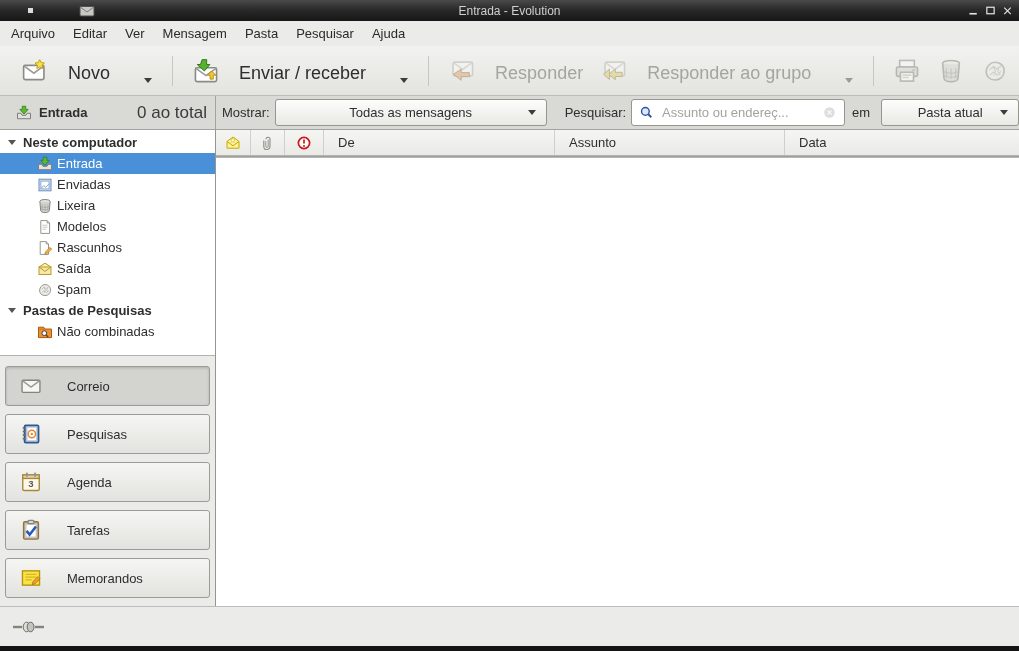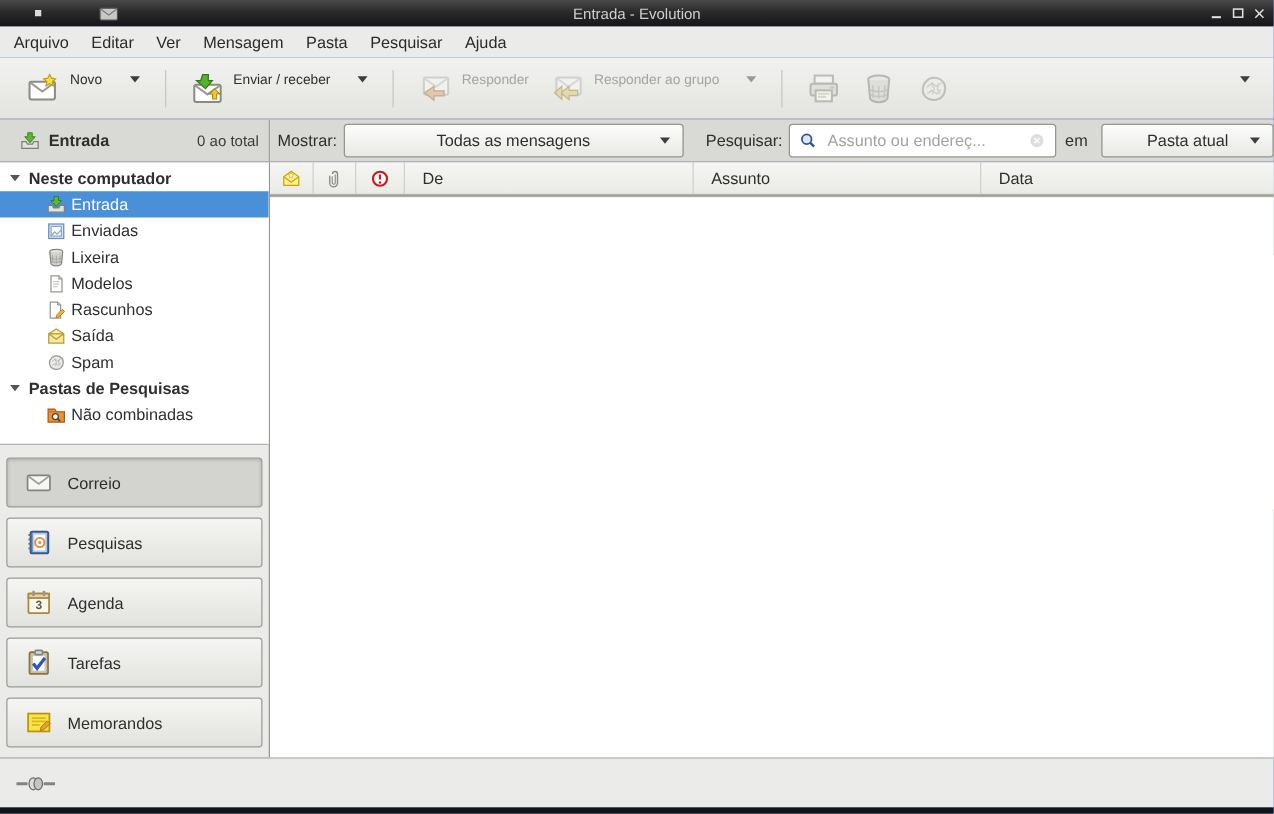--- a/index.html
+++ b/index.html
@@ -14,33 +14,33 @@
   .title-text{position:absolute;left:0;right:0;text-align:center;font-size:12px;color:#cfcfcf;pointer-events:none;}
   .win-controls{margin-left:auto;display:flex;gap:4px;padding-right:5px;z-index:2;}
   .wbtn{width:15px;height:15px;display:inline-block;}
 
   
   .menubar{height:25px;flex:none;background:#ebebe9;display:flex;align-items:center;padding-left:2px;}
   .menu-item{padding:4px 9px;color:#2a2a2a;}
 
   
   .toolbar{height:50px;flex:none;background:linear-gradient(#f2f2f0,#e3e3df);border-bottom:1px solid #bcbcb8;display:flex;align-items:center;padding:0 13px;}
-  .tbtn{display:flex;align-items:flex-start;gap:8px;padding:5px 9px;border-radius:3px;font-size:11px;white-space:nowrap;}
+  .tbtn{display:flex;align-items:flex-end;gap:20px;padding:5px 9px;border-radius:3px;font-size:18px;white-space:nowrap;}
   .tbtn.disabled{color:#a4a4a0;}
   .tbtn.disabled .icon{opacity:.5;filter:grayscale(35%);}
   .tarrow{width:0;height:0;border:4.5px solid transparent;border-top:5.5px solid #3c3c38;margin-left:14px;position:relative;top:3px;}
   .disabled .tarrow, .tarrow.dim{border-top-color:#9a9a96;}
   .tsep{width:1px;height:30px;background:#c6c6c2;margin:0 11px;flex:none;}
   .overflow-btn{margin-left:auto;padding:4px 6px;}
 
   
   .folderbar{height:34px;flex:none;background:#d9d9d5;border-bottom:1px solid #a2a29e;display:flex;align-items:stretch;}
   .folder-cell{width:216px;flex:none;border-right:1px solid #a2a29e;display:flex;align-items:center;padding:0 8px 0 16px;gap:7px;}
   .folder-title{font-weight:bold;}
-  .folder-count{margin-left:auto;font-size:12px;color:#3a3a3a;}
+  .folder-count{margin-left:auto;font-size:17px;color:#3a3a3a;}
   .filter-area{flex:1;display:flex;align-items:center;padding:0 3px 0 6px;}
   .flabel{margin-right:5px;white-space:nowrap;}
   .gtk-combo{height:27px;border:1px solid #96968f;border-radius:3px;background:linear-gradient(#fdfdfc,#e8e8e4);display:flex;align-items:center;justify-content:center;position:relative;flex:none;}
   .combo-arrow{width:0;height:0;border:4.5px solid transparent;border-top:5.5px solid #3c3c38;position:absolute;right:10px;top:10px;}
   .show-combo{width:272px;}
   .scope-combo{width:138px;margin-left:6px;}
   .search-label{margin-left:18px;}
   .search-entry{width:214px;height:27px;border:1px solid #96968f;border-radius:3px;background:#fff;display:flex;align-items:center;padding:0 7px;gap:6px;flex:none;}
   .search-entry input{border:none;outline:none;flex:1;min-width:0;background:transparent;font:13px "Liberation Sans","DejaVu Sans",sans-serif;color:#333;cursor:text;}
   .search-entry input::placeholder{color:#a2a29e;}
@@ -49,21 +49,21 @@
   
   .main{flex:none;height:476px;display:flex;}
   .sidebar{width:216px;flex:none;border-right:1px solid #96968f;display:flex;flex-direction:column;background:#ebebe9;}
   .tree{height:226px;flex:none;background:#fff;border-bottom:1px solid #b2b2ae;padding-top:2px;overflow:hidden;}
   .tree-section{display:flex;align-items:center;height:21px;font-weight:bold;}
   .expander{width:0;height:0;border-left:4.5px solid transparent;border-right:4.5px solid transparent;border-top:5.5px solid #56564f;margin:0 7px 0 8px;flex:none;}
   .tree-row{display:flex;align-items:center;height:21px;padding-left:37px;gap:4px;}
   .tree-row .icon{flex:none;}
   .tree-row.selected{color:#fff;}
   .switcher{flex:1;padding:10px 5px 0 5px;display:flex;flex-direction:column;gap:8px;}
-  .sw-btn{height:40px;flex:none;border:1px solid #9c9c96;border-radius:3px;background:linear-gradient(#f5f5f3,#e2e2de);display:flex;align-items:center;padding:0 14px;gap:12px;color:#2e2e2e;}
+  .sw-btn{height:40px;flex:none;border:1px solid #9c9c96;border-radius:3px;background:linear-gradient(#f5f5f3,#e2e2de);display:flex;align-items:center;padding:0 14px;gap:25px;color:#2e2e2e;}
   .sw-btn.active{background:#d3d3cf;box-shadow:inset 0 1px 3px rgba(0,0,0,.18);}
 
   .content{flex:1;display:flex;flex-direction:column;background:#fff;min-width:0;}
   .list-header{height:26px;flex:none;display:flex;background:linear-gradient(#f5f5f3,#eaeae6);border-bottom:1px solid #b4b4b0;}
   .col{border-right:1px solid #cfcfcb;display:flex;align-items:center;}
   .icon-col{justify-content:center;flex:none;}
   .text-col{padding-left:14px;color:#2e2e2e;}
   .list-body{height:304px;flex:none;position:relative;background:#fff;}
   .empty-text{position:absolute;left:32px;top:31px;color:#3c3c3c;font-size:13.5px;}
   .splitter{height:2px;flex:none;background:linear-gradient(#90908c,#c4c4c0);}

